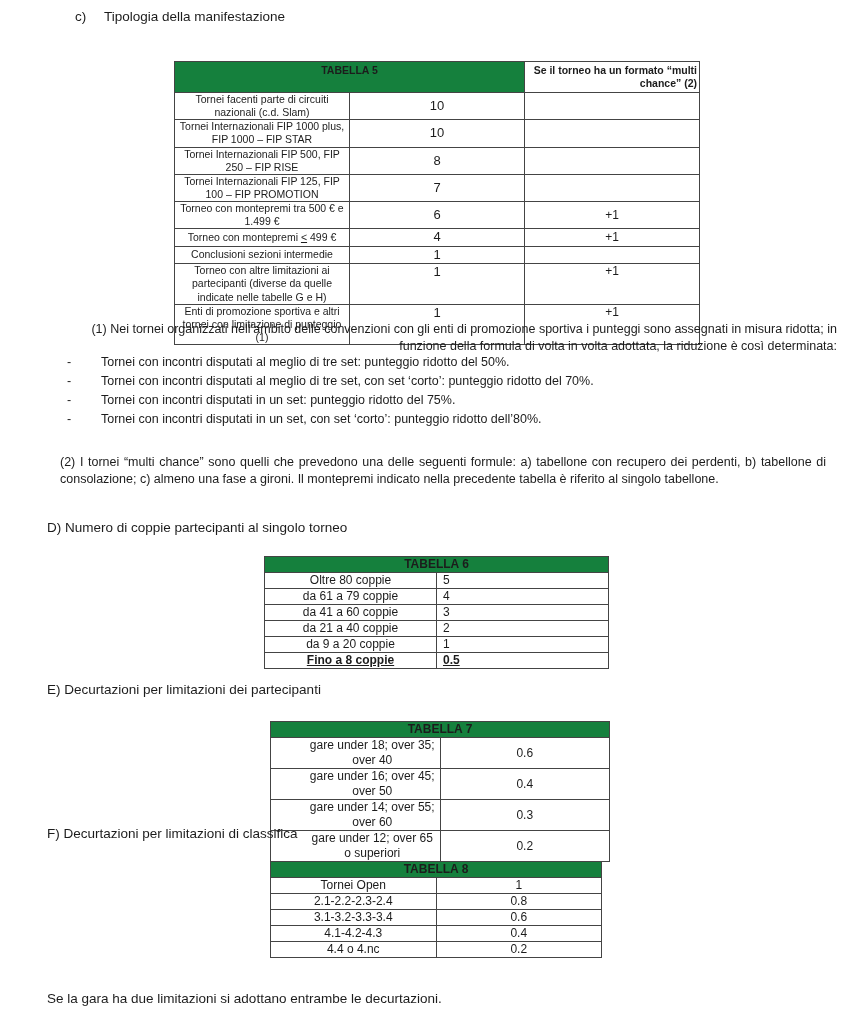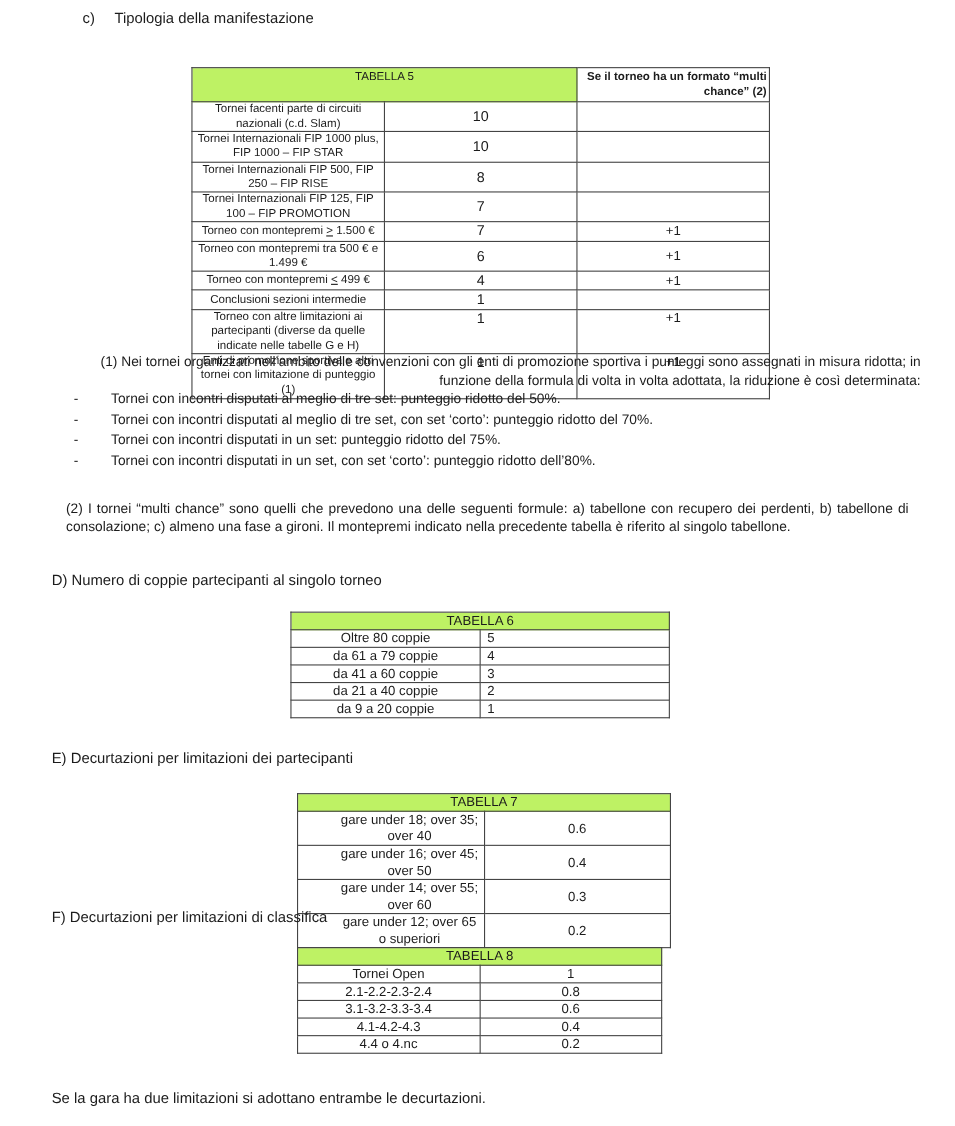--- a/index.html
+++ b/index.html
@@ -5,21 +5,21 @@
   html, body { margin: 0; padding: 0; background: #ffffff; }
   body {
     width: 868px; height: 1024px; position: relative; overflow: hidden;
     font-family: "Liberation Sans", "DejaVu Sans", sans-serif;
     color: #1c1c1c;
   }
   .abs { position: absolute; }
   .heading { font-size: 13.5px; white-space: nowrap; }
   table { border-collapse: collapse; position: absolute; table-layout: fixed; }
   td { border: 1px solid #444; padding: 0 2px; text-align: center; vertical-align: middle; line-height: 1.25; }
-  .hdr { background: #bef264; font-weight: normal; margin-left: 48px; }
+  .hdr { background: #15803d; font-weight: bold; margin-left: 48px; }
   
   #t5 { left: 174px; top: 61px; width: 526px; font-size: 10.5px; }
   #t5 td.c1 { width: 300px; }
   #t5 td.c2 { width: 40px; font-size: 13px; }
   #t5 td.c3 { font-size: 12px; }
   #t5 tr { height: 17.5px; }
   #t5 tr.two { height: 30px; }
   #t5 tr.hrow { height: 31px; }
   #t5 td.c3hdr { font-weight: bold; font-size: 10.5px; vertical-align: top; padding-top: 2px; text-align: right; }
   #t5 td.c2top { vertical-align: top; }
@@ -71,25 +71,20 @@
     <td class="c1">Tornei Internazionali FIP 500, FIP 250 – FIP RISE</td>
     <td class="c2">8</td>
     <td class="c3"></td>
   </tr>
   <tr>
     <td class="c1">Tornei Internazionali FIP 125, FIP 100 – FIP PROMOTION</td>
     <td class="c2">7</td>
     <td class="c3"></td>
   </tr>
   <tr>
-    <td class="c1"><span>Torneo con montepremi </span><u>&gt;</u><span> 1.500 €</span></td>
-    <td class="c2">7</td>
-    <td class="c3">+1</td>
-  </tr>
-  <tr>
     <td class="c1">Torneo con montepremi tra 500 € e 1.499 €</td>
     <td class="c2">6</td>
     <td class="c3">+1</td>
   </tr>
   <tr>
     <td class="c1"><span>Torneo con montepremi </span><u>&lt;</u><span> 499 €</span></td>
     <td class="c2">4</td>
     <td class="c3">+1</td>
   </tr>
   <tr>
@@ -150,20 +145,24 @@
     <td class="c2">3</td>
   </tr>
   <tr>
     <td class="c1">da 21 a 40 coppie</td>
     <td class="c2">2</td>
   </tr>
   <tr>
     <td class="c1">da 9 a 20 coppie</td>
     <td class="c2">1</td>
   </tr>
+  <tr>
+    <td class="c1 bu">Fino a 8 coppie</td>
+    <td class="c2 bu">0.5</td>
+  </tr>
 </tbody>
   </table>
 
 <div class="abs heading" style="left:47px; top:682px;">E) Decurtazioni per limitazioni dei partecipanti</div>
 
 <table id="t7" class="small">
   <tbody>
       <tr>
     <td class="hdr" colspan="2">TABELLA 7</td>
   </tr>

